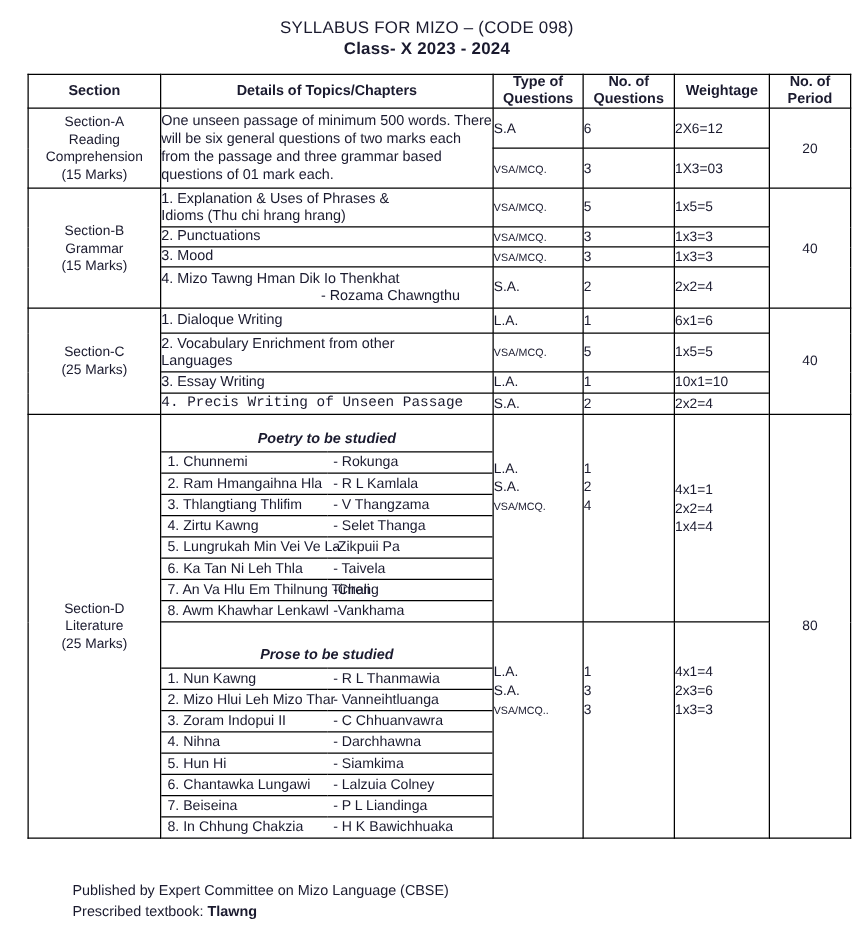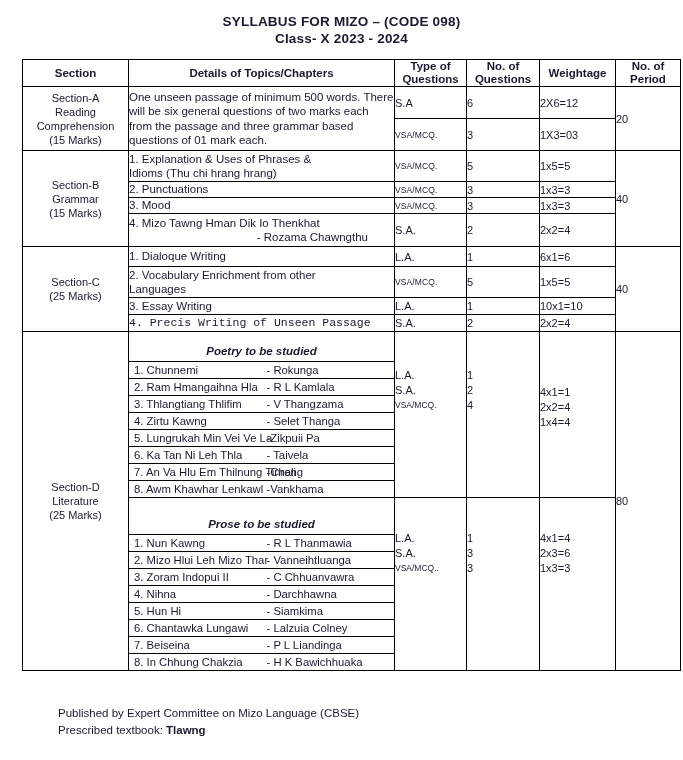--- a/index.html
+++ b/index.html
@@ -19,21 +19,21 @@
     width: 683px;
     height: 760px;
     box-sizing: border-box;
   }
   .title-block {
     text-align: center;
     padding-top: 13px;
   }
   .title-line1 {
     font-size: 13.5px;
-    font-weight: bold;
+    font-weight: normal;
     letter-spacing: 0.2px;
     line-height: 17px;
   }
   .title-line2 {
     font-size: 13.5px;
     font-weight: bold;
     letter-spacing: 0.2px;
     line-height: 17px;
   }
   .table-wrap {
@@ -91,20 +91,21 @@
   }
   .ctr .lbl-sm {
     font-size: 8.5px;
     display: block;
   }
   .ctr .lbl {
     display: block;
     font-size: 11px;
   }
   .period-cell {
+    text-align: center;
     font-size: 11px;
   }
 
   
   .lit-block {
     padding: 0;
   }
   table.inner {
     border-collapse: collapse;
     width: 100%;

